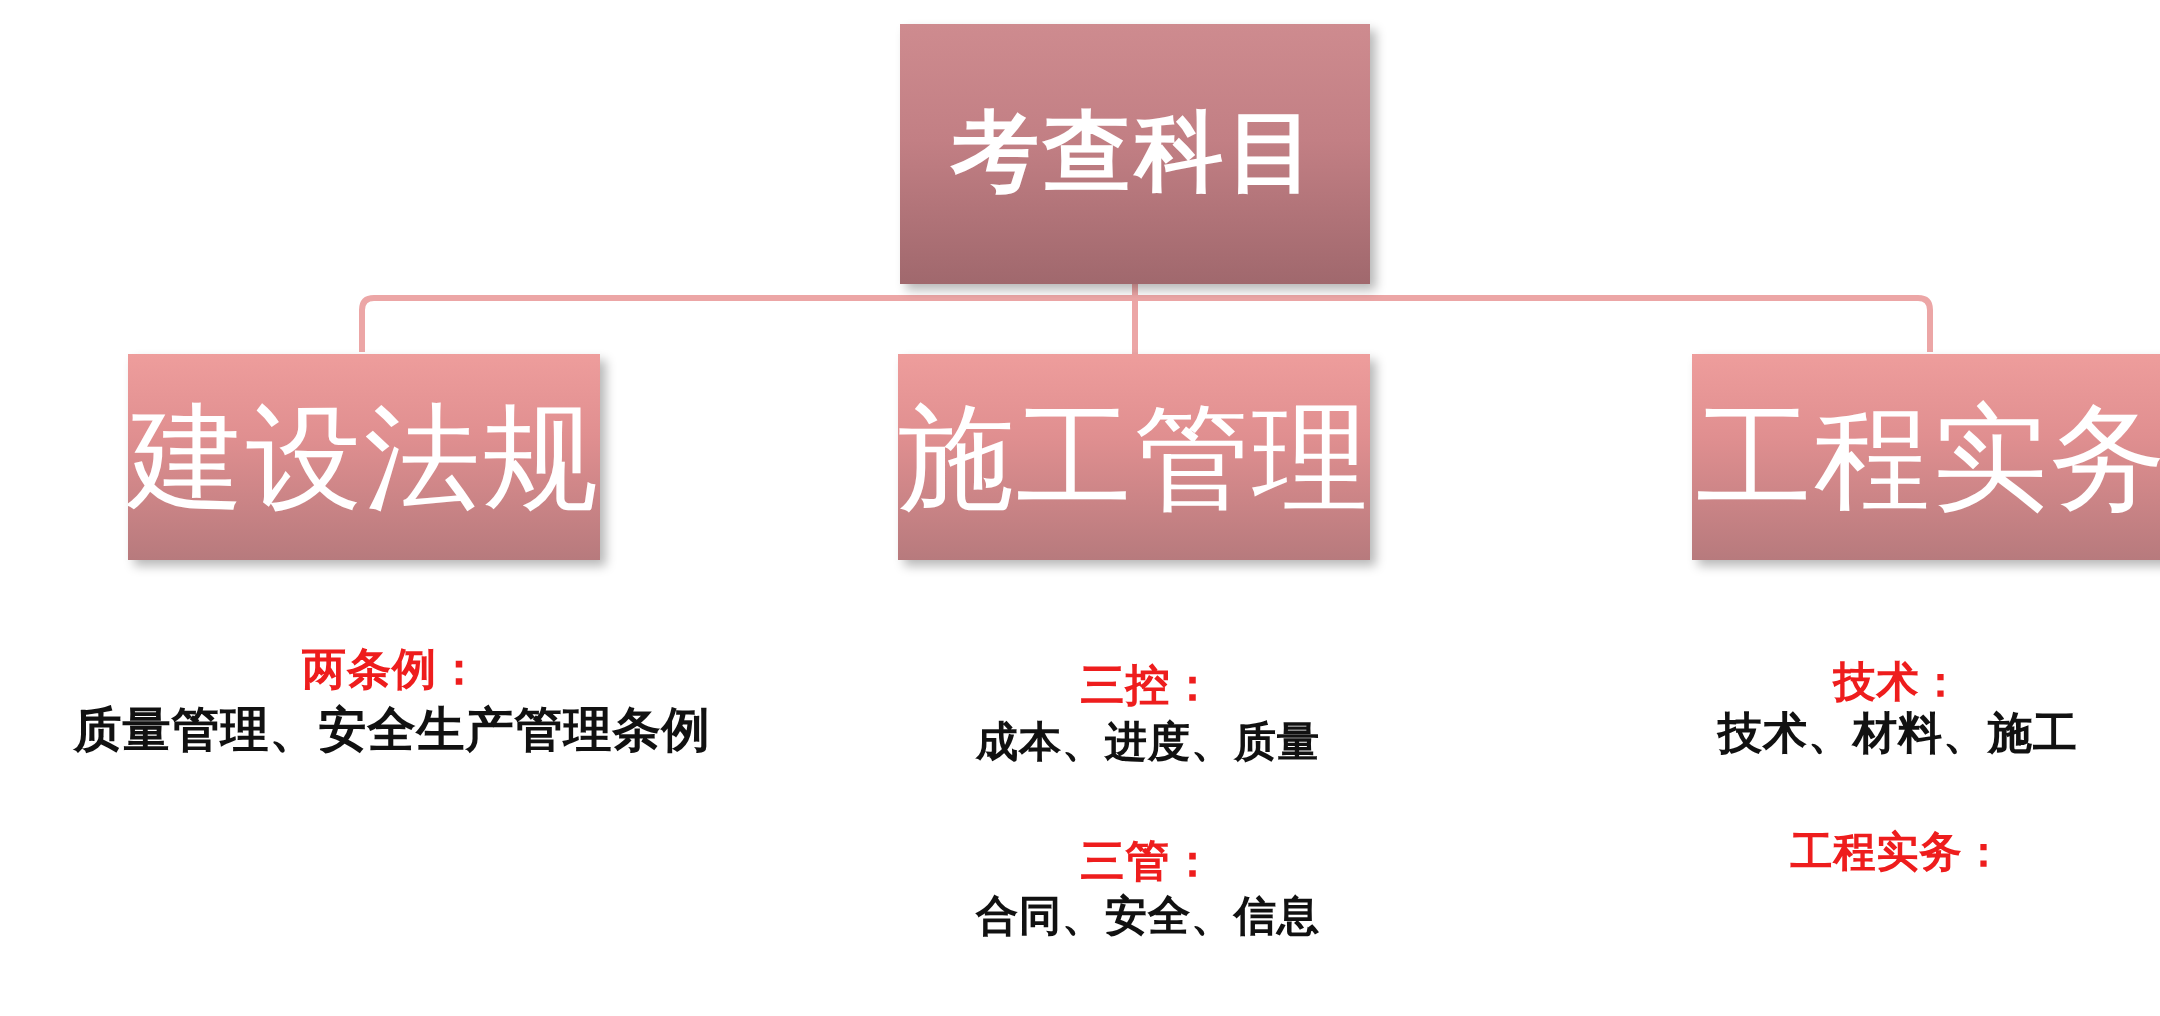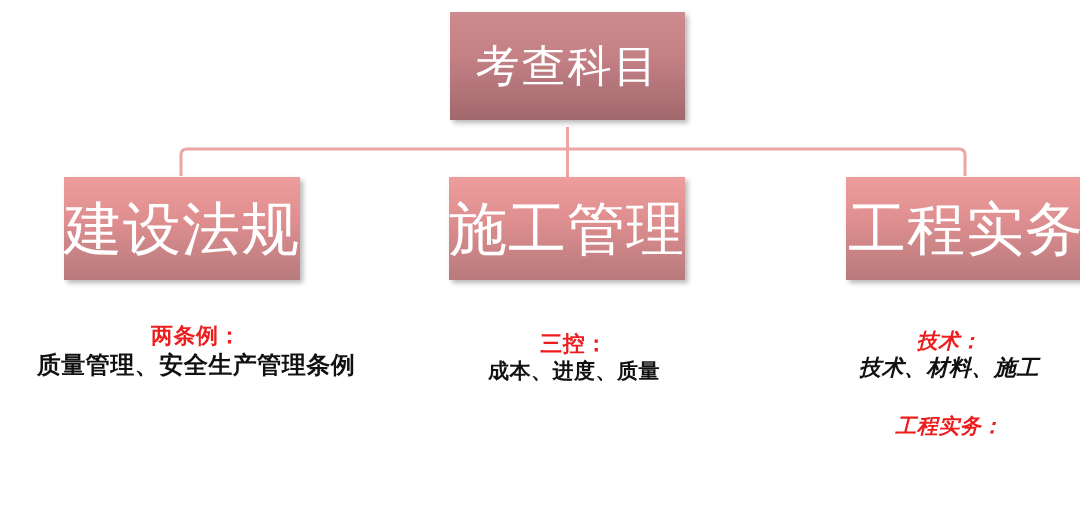--- a/index.html
+++ b/index.html
@@ -37,24 +37,25 @@
     text-align: center;
     box-shadow: 3px 3px 5px rgba(0,0,0,0.28);
     overflow: hidden;
     line-height: 1;
   }
 
   .node-root {
     left: 450px;
     top: 12px;
     width: 235px;
-    height: 108px;
+    height: 130px;
     background: linear-gradient(to bottom, #ce8b8f 0%, #c27f84 45%, #a0686d 100%);
     font-size: 44px;
     letter-spacing: 2px;
+    font-weight: bold;
   }
 
   .node-child {
     top: 177px;
     width: 236px;
     height: 103px;
     background: linear-gradient(to bottom, #ee9d9c 0%, #e08f90 40%, #b77a7d 100%);
     font-size: 58px;
     letter-spacing: 1px;
   }
@@ -68,21 +69,21 @@
     position: absolute;
     text-align: center;
   }
 
   .detail-col.d0 { left: 0px;   top: 322px; width: 392px; }
   .detail-col.d1 { left: 428px; top: 330px; width: 292px; }
   .detail-col.d2 { left: 818px; top: 328px; width: 262px; }
 
   .detail-group { margin-bottom: 30px; }
   .detail-col.d1 .detail-group { margin-bottom: 33px; }
-  .detail-col.d2 .detail-group { margin-bottom: 30px; font-style: italic; }
+  .detail-col.d2 .detail-group { margin-bottom: 30px; }
 
   .detail-heading {
     color: #ee1d1d;
     font-weight: bold;
     font-size: 22px;
     line-height: 1.25;
     letter-spacing: 0.5px;
     white-space: nowrap;
   }
 
@@ -133,20 +134,24 @@
       <div class="detail-heading">两条例：</div>
       <div class="detail-body">质量管理、安全生产管理条例</div>
     </div>
   </div>
 
   <div class="detail-col d1">
     <div class="detail-group">
       <div class="detail-heading">三控：</div>
       <div class="detail-body">成本、进度、质量</div>
     </div>
+    <div class="detail-group">
+      <div class="detail-heading">三管：</div>
+      <div class="detail-body">合同、安全、信息</div>
+    </div>
   </div>
 
   <div class="detail-col d2">
     <div class="detail-group">
       <div class="detail-heading">技术：</div>
       <div class="detail-body">技术、材料、施工</div>
     </div>
     <div class="detail-group">
       <div class="detail-heading">工程实务：</div>
     </div>

